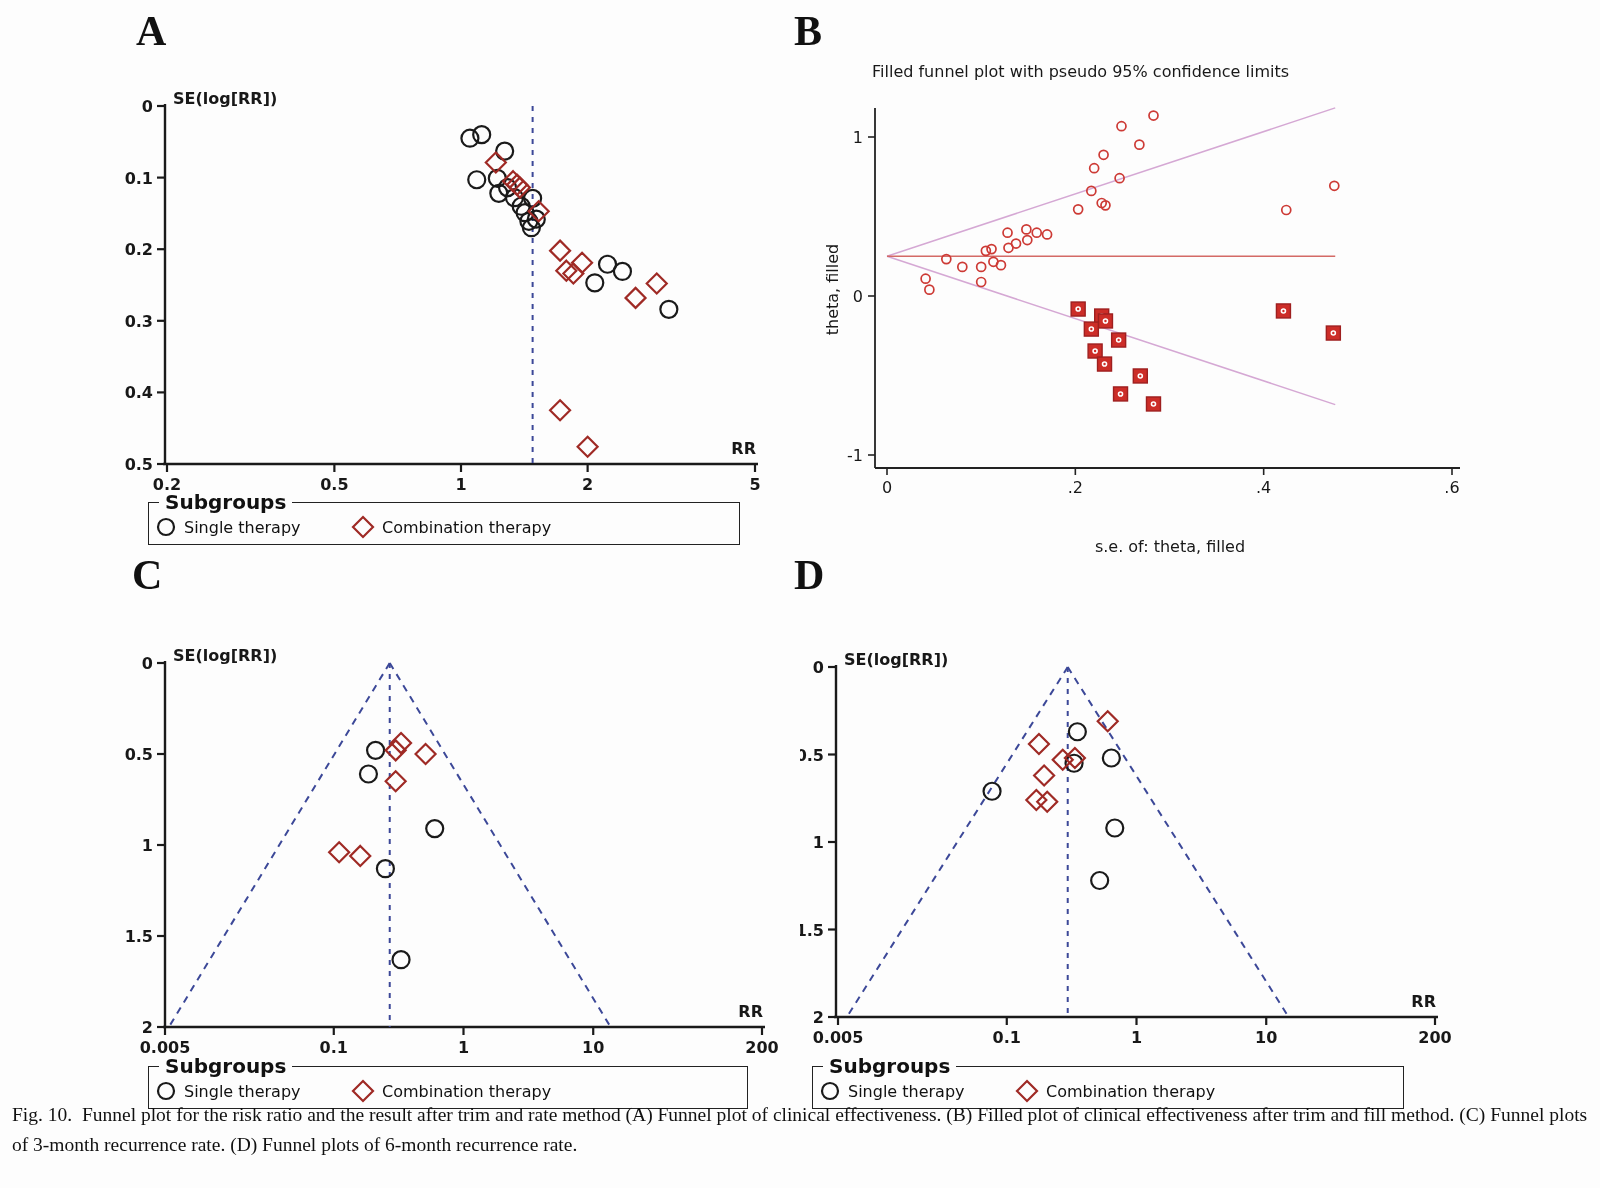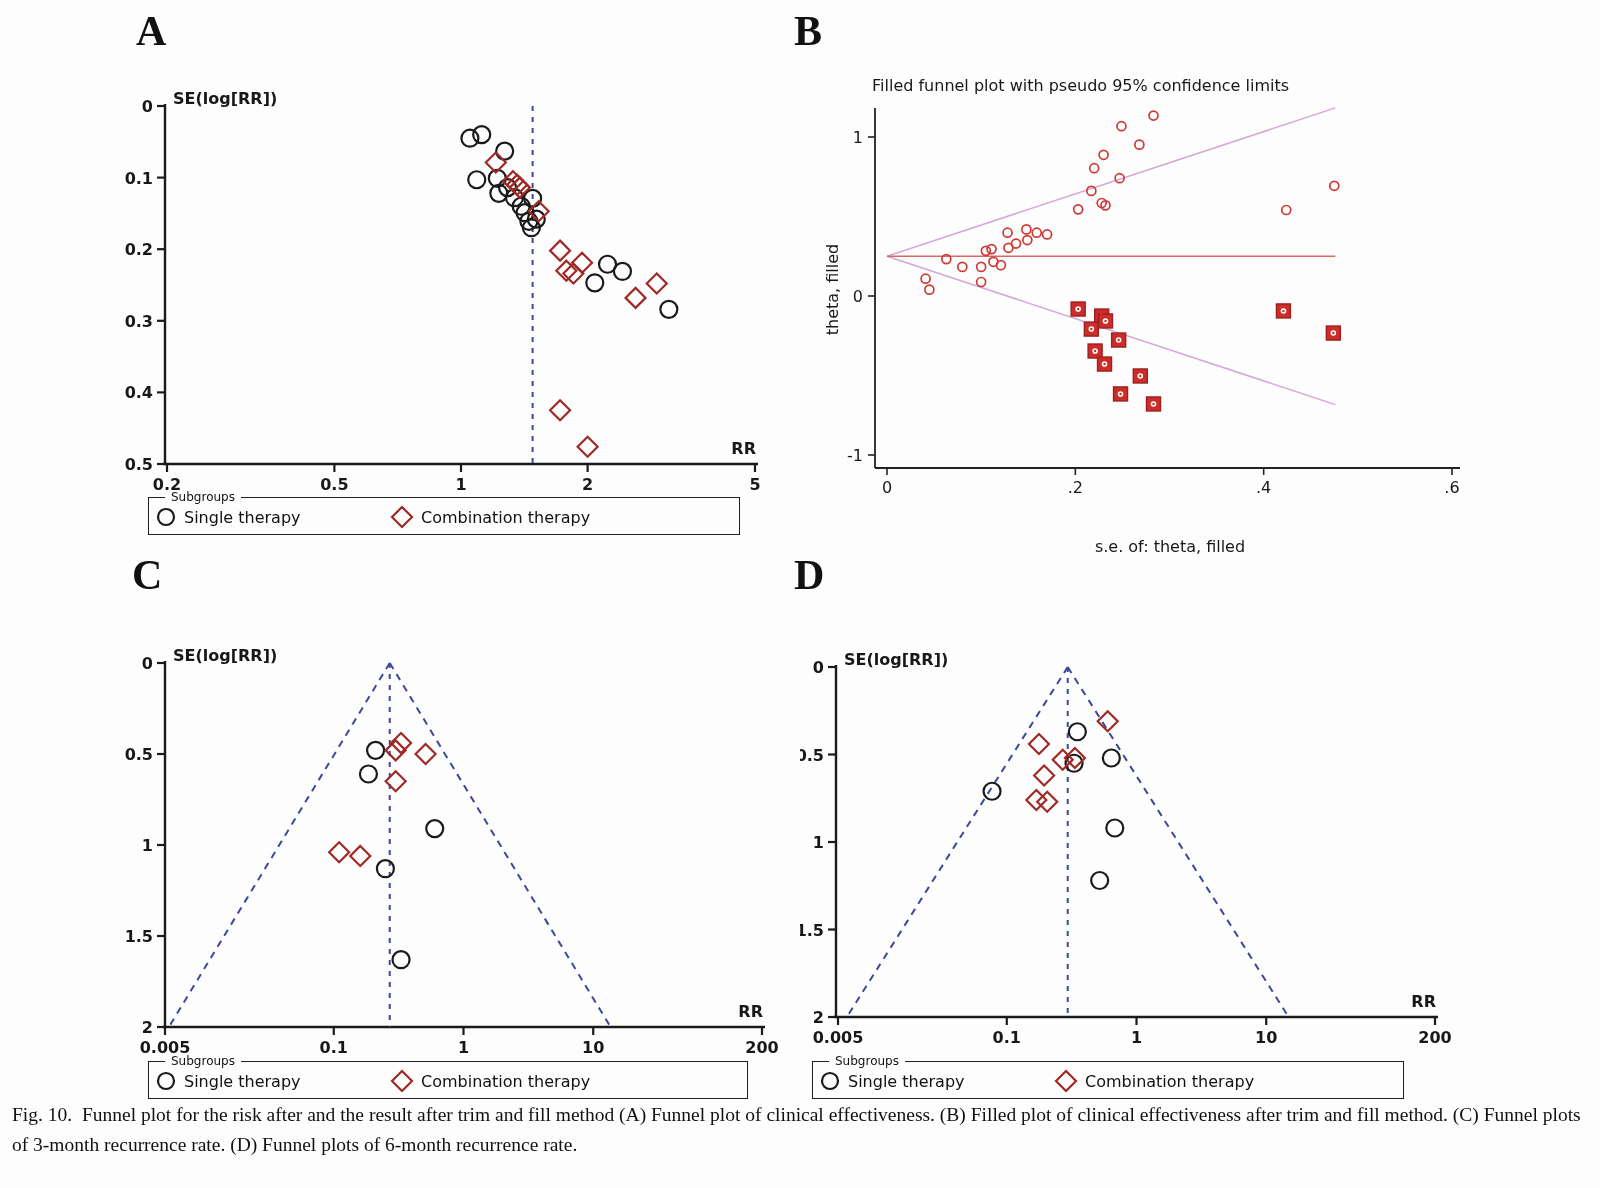--- a/index.html
+++ b/index.html
@@ -5,40 +5,40 @@
   html,body{margin:0;padding:0;background:#ffffff;}
   #page{position:relative;width:1600px;height:1188px;background:#fdfdfd;overflow:hidden;
         font-family:"DejaVu Sans","Liberation Sans",sans-serif;color:#1a1a1a;}
   .panel-letter{position:absolute;font-family:"Liberation Serif","DejaVu Serif",serif;
         font-weight:bold;font-size:42px;color:#111;line-height:1;}
   .plot-svg{position:absolute;}
   .plot-title{position:absolute;font-size:16px;color:#181818;}
   .axis-label-x{position:absolute;font-size:16px;color:#181818;text-align:center;margin-top:48px;}
   .axis-label-y{position:absolute;font-size:16px;color:#181818;transform:rotate(-90deg);white-space:nowrap;}
   fieldset.legend{position:absolute;border:1.8px solid #222;margin:0;padding:1px 6px 5px 6px;background:transparent;}
-  fieldset.legend legend{font-size:12px;font-weight:400;padding:0 6px;margin-left:10px;color:#111;}
-  .legend-items{display:flex;align-items:center;gap:39px;}
+  fieldset.legend legend{font-size:20px;font-weight:700;padding:0 6px;margin-left:4px;color:#111;}
+  .legend-items{display:flex;align-items:center;}
   .legend-item{display:flex;align-items:center;font-size:16px;color:#111;}
   .legend-item .mk{margin-right:7px;flex:0 0 auto;display:block;}
   .li-first{min-width:196px;}
   .caption{position:absolute;left:12px;top:1100px;width:1578px;
         font-family:"Liberation Serif","DejaVu Serif",serif;font-size:19.5px;line-height:1.55;color:#111;}
   .caption b{font-weight:normal;}
 </style>
 </head>
 <body>
 
 <div id="page">
 
   <div class="panel-letter" style="left:136px;top:10px">A</div>
   <div class="panel-letter" style="left:794px;top:10px">B</div>
   <div class="panel-letter" style="left:132px;top:554px">C</div>
   <div class="panel-letter" style="left:794px;top:554px">D</div>
 
-  <div class="plot-title" style="left:872px;top:76px">Filled funnel plot with pseudo 95% confidence limits</div>
+  <div class="plot-title" style="left:872px;top:62px">Filled funnel plot with pseudo 95% confidence limits</div>
 
   <svg id="svg-A" class="plot-svg" style="left:0;top:0" width="800" height="560">
       <g>
         <line x1="165" y1="104" x2="165" y2="464" stroke="#1a1a1a" stroke-width="2.4"></line>
         <line x1="163" y1="464" x2="758" y2="464" stroke="#1a1a1a" stroke-width="2.6"></line>
         <line x1="167" y1="464" x2="167" y2="472" stroke="#1a1a1a" stroke-width="2.2"></line>
         <text x="167" y="490" fill="#181818" font-family="&quot;DejaVu Sans&quot;,&quot;Liberation Sans&quot;,sans-serif" font-size="16" font-weight="700" text-anchor="middle">0.2</text>
         <line x1="334.3810919264224" y1="464" x2="334.3810919264224" y2="472" stroke="#1a1a1a" stroke-width="2.2"></line>
         <text x="334.3810919264224" y="490" fill="#181818" font-family="&quot;DejaVu Sans&quot;,&quot;Liberation Sans&quot;,sans-serif" font-size="16" font-weight="700" text-anchor="middle">0.5</text>
         <line x1="461" y1="464" x2="461" y2="472" stroke="#1a1a1a" stroke-width="2.2"></line>
@@ -368,14 +368,14 @@
       </span>
       <span class="legend-item">
         <svg class="mk" width="24" height="24">
             <path d="M12 2 L22 12 L12 22 L2 12 Z" fill="none" stroke="#9f2a25" stroke-width="2.2"></path>
           </svg>
         <span>Combination therapy</span>
       </span>
     </div>
   </fieldset>
 
-  <div class="caption" id="caption"><b>Fig. 10.</b><span> Funnel plot for the risk after and the result after trim and fill method (A) Funnel plot of clinical effectiveness. (B) </span><b>Filled plot of clinical</b><span> effectiveness </span><b>after trim and fill method. (C) Funnel plots of 3-month recurrence rate. (D) Funnel plots of 6-month recurrence rate.</b></div>
+  <div class="caption" id="caption"><b>Fig. 10.</b><span> Funnel plot for the risk ratio and the result after trim and rate method (A) Funnel plot of clinical effectiveness. (B) </span><b>Filled plot of clinical</b><span> effectiveness </span><b>after trim and fill method. (C) Funnel plots of 3-month recurrence rate. (D) Funnel plots of 6-month recurrence rate.</b></div>
 </div>
 
 </body></html>

